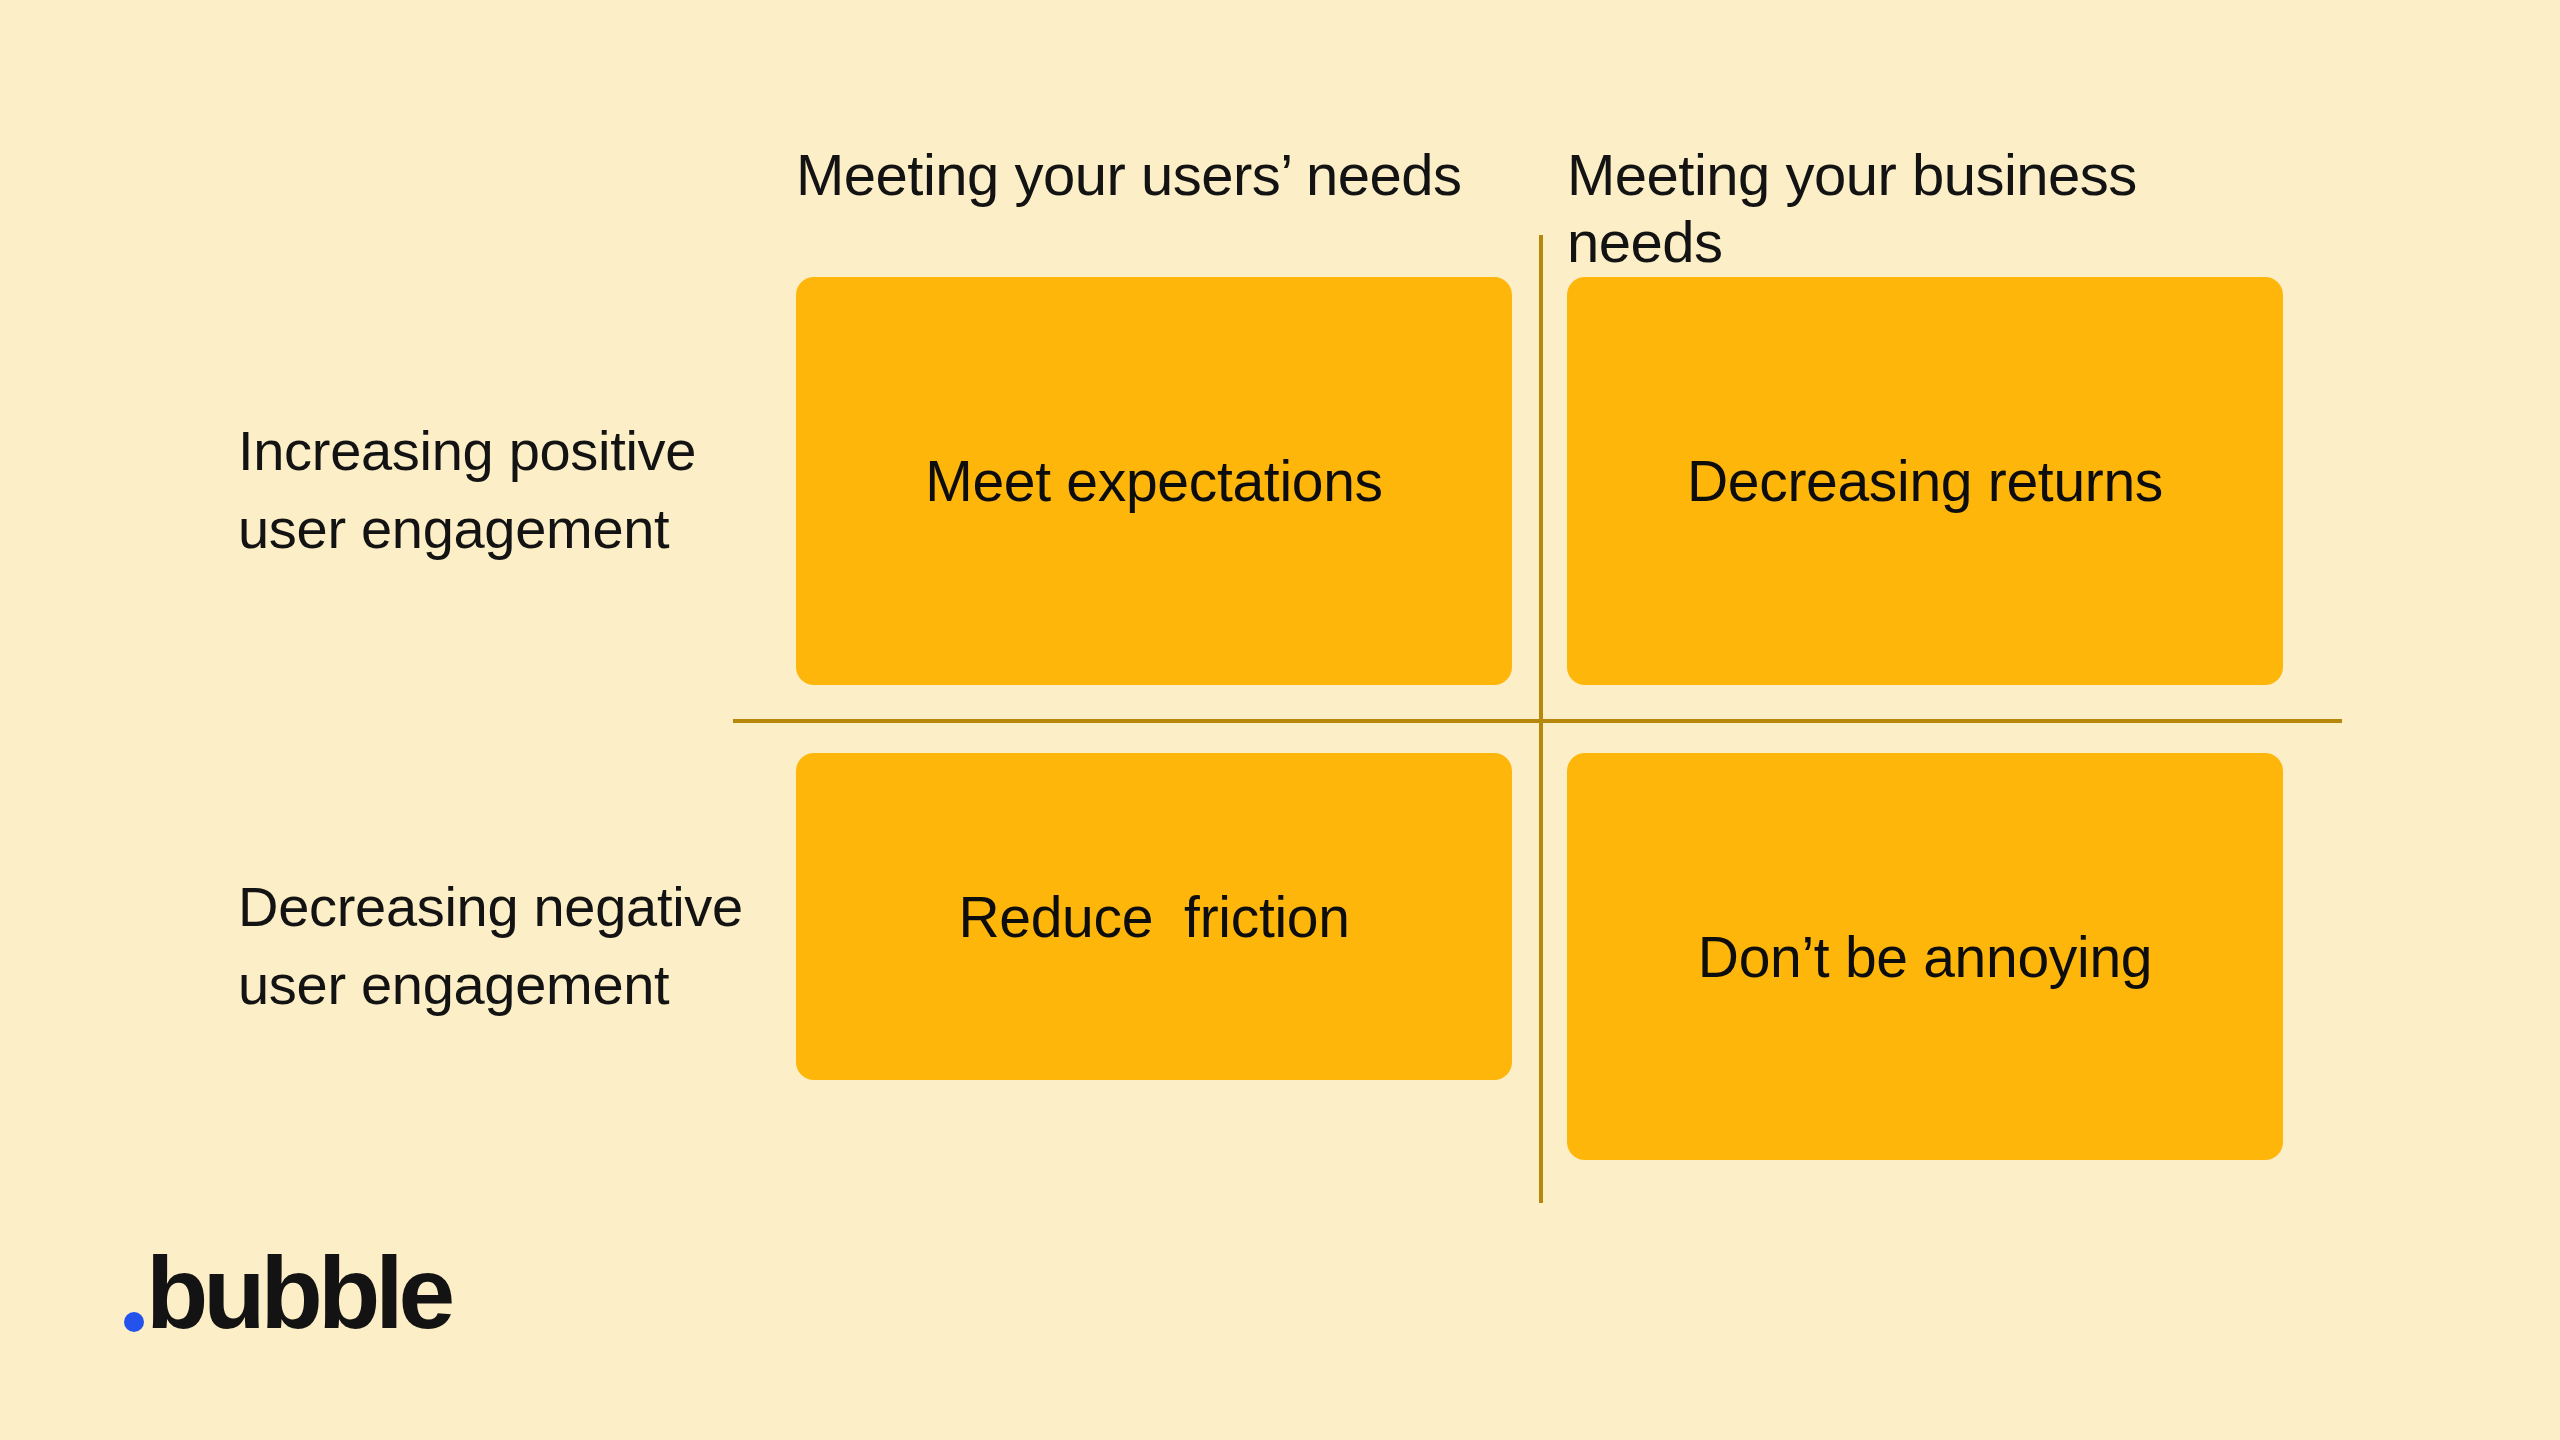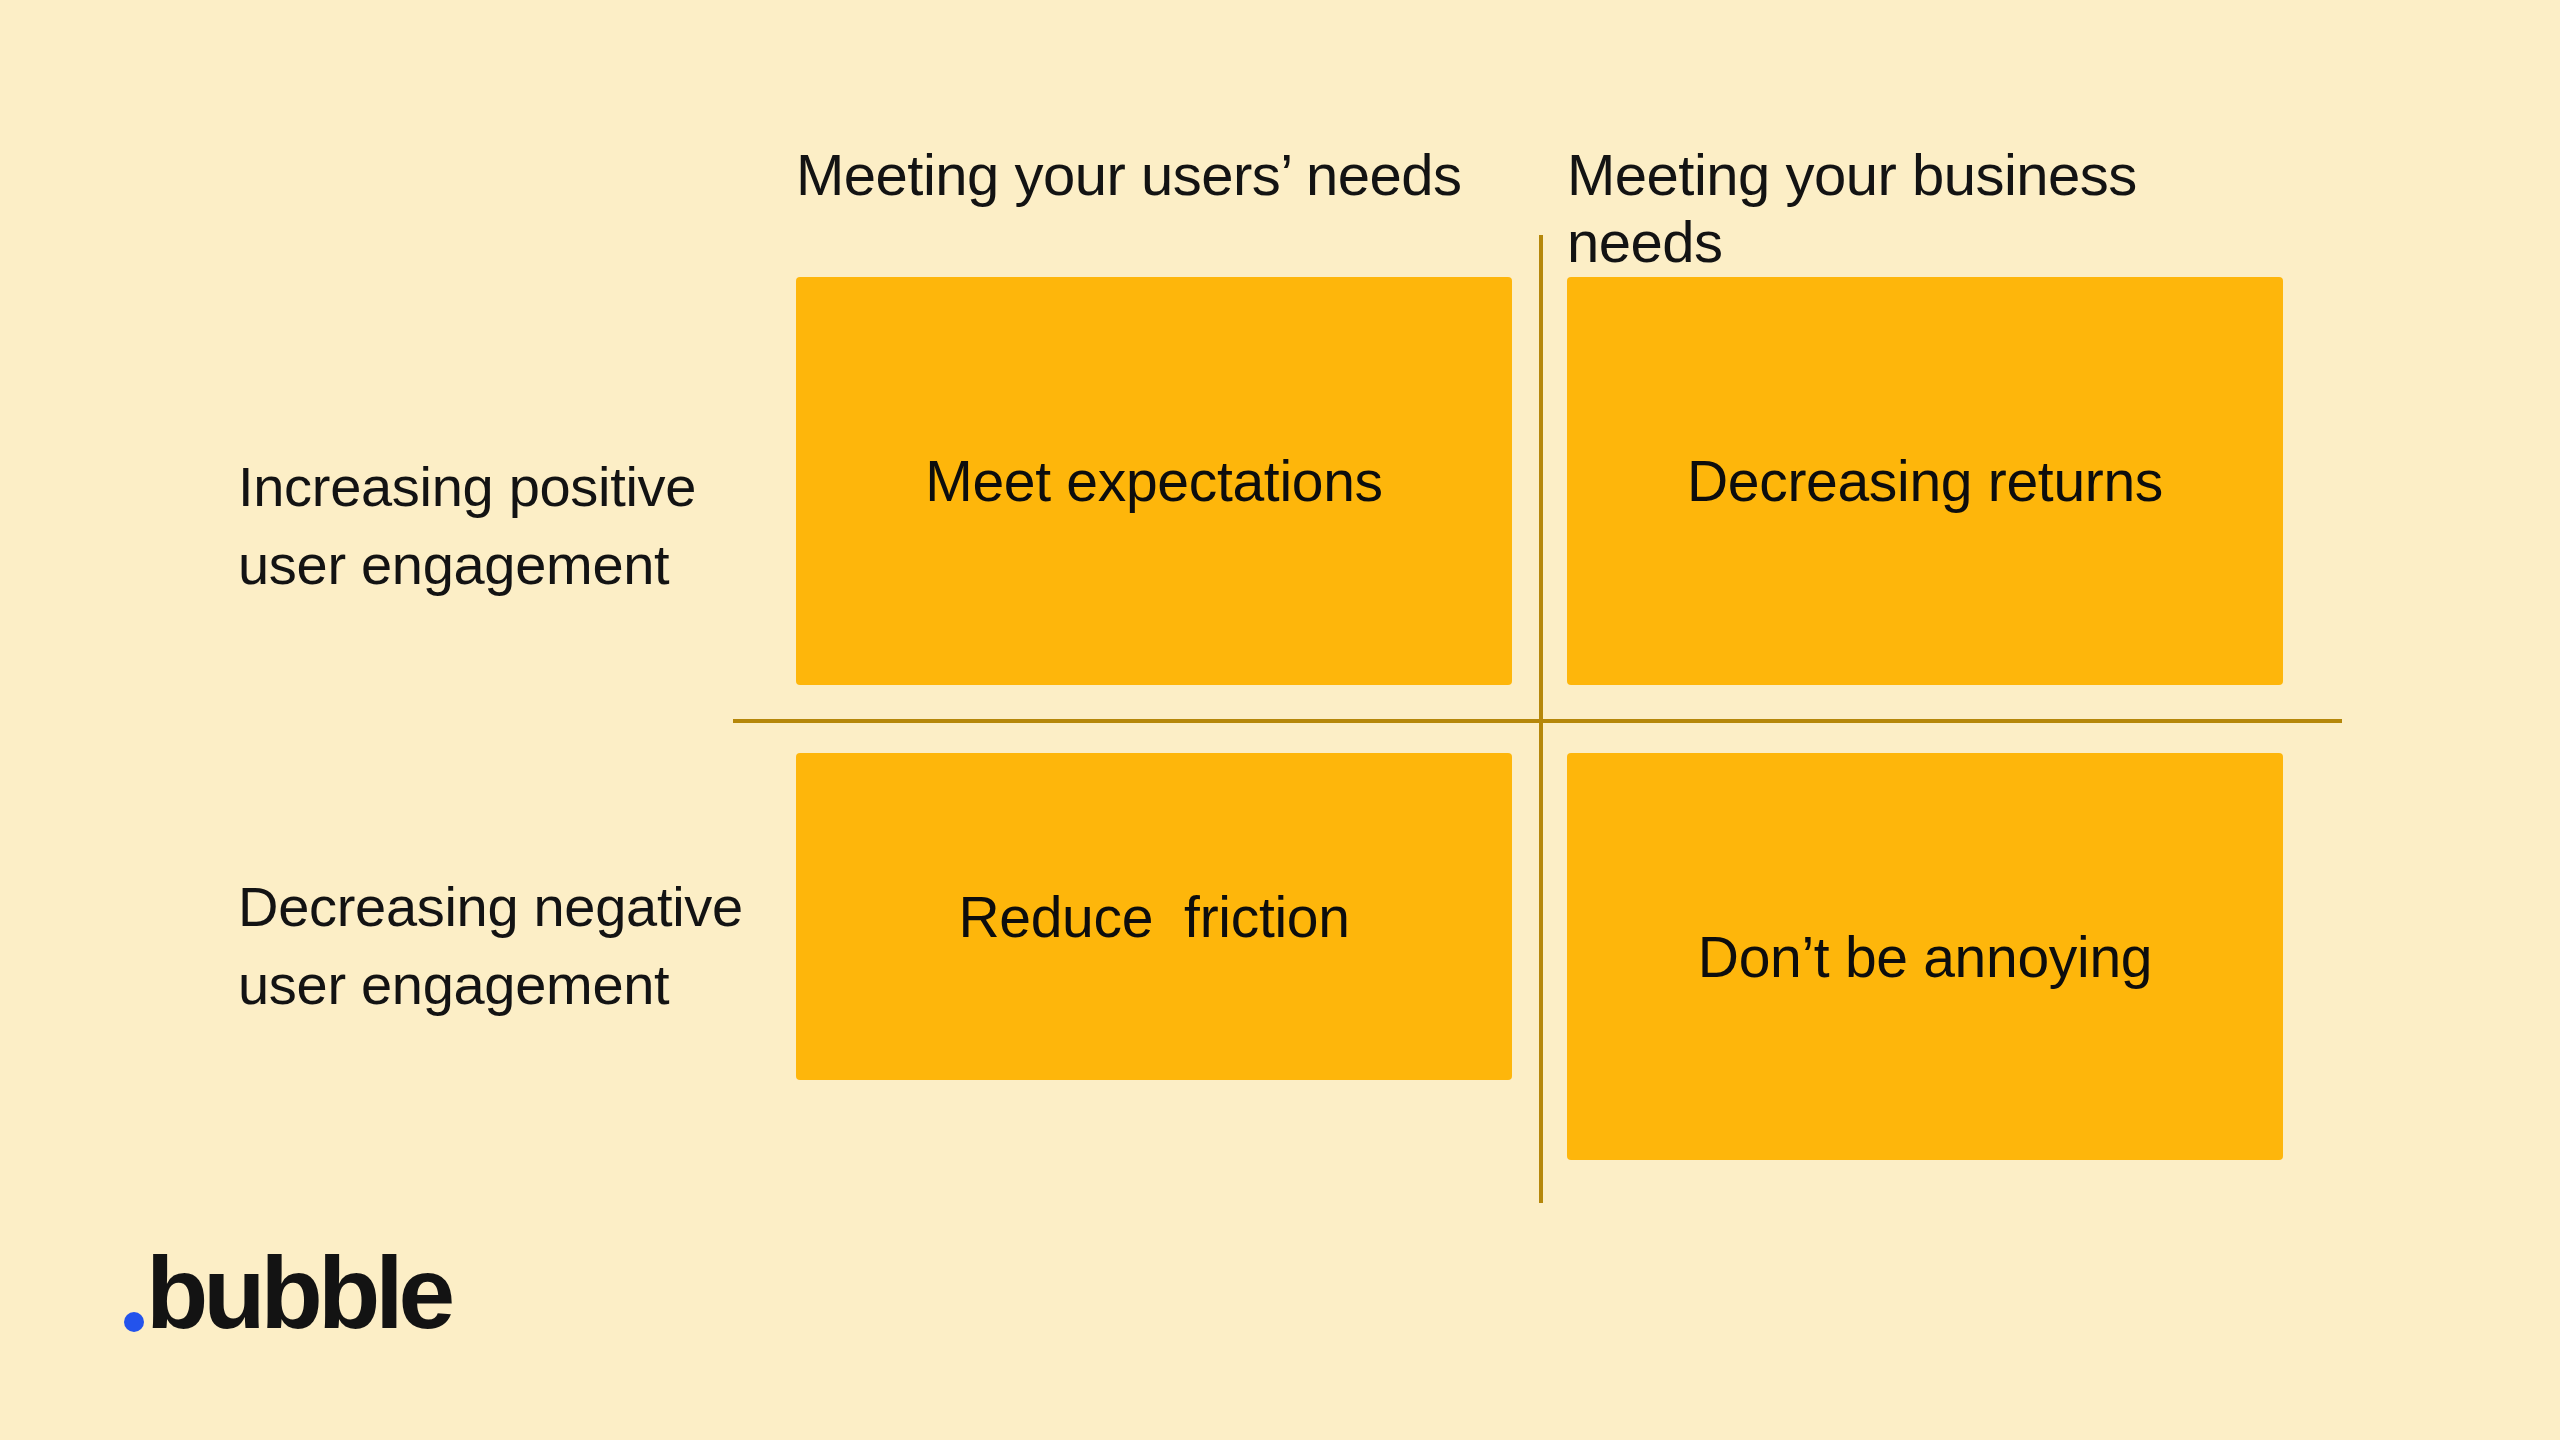--- a/index.html
+++ b/index.html
@@ -16,27 +16,27 @@
     font-size:58px;font-weight:500;line-height:1.15;
     letter-spacing:-0.5px;
   }
   .col-header.c1{left:796px;}
   .col-header.c2{left:1567px;}
   .row-label{
     position:absolute;left:238px;
     font-size:56px;font-weight:500;line-height:78px;
     letter-spacing:-0.3px;
   }
-  .row-label.r1{top:448px;}
+  .row-label.r1{top:412px;}
   .row-label.r2{top:868px;}
   .row-label span{display:block;}
   .quadrant{
     position:absolute;width:716px;
     background:var(--quadrant,#FEB60B);
-    border-radius:4px;
+    border-radius:18px;
     display:flex;align-items:center;justify-content:center;
   }
   .q-tl{left:796px;top:277px;height:408px;}
   .q-tr{left:1567px;top:277px;height:408px;}
   .q-bl{left:796px;top:753px;height:327px;}
   .q-br{left:1567px;top:753px;height:407px;justify-content:center;}
   .quadrant-label{
     font-size:57px;font-weight:500;letter-spacing:-0.3px;
     white-space:pre;
     color:#0d0d0d;

